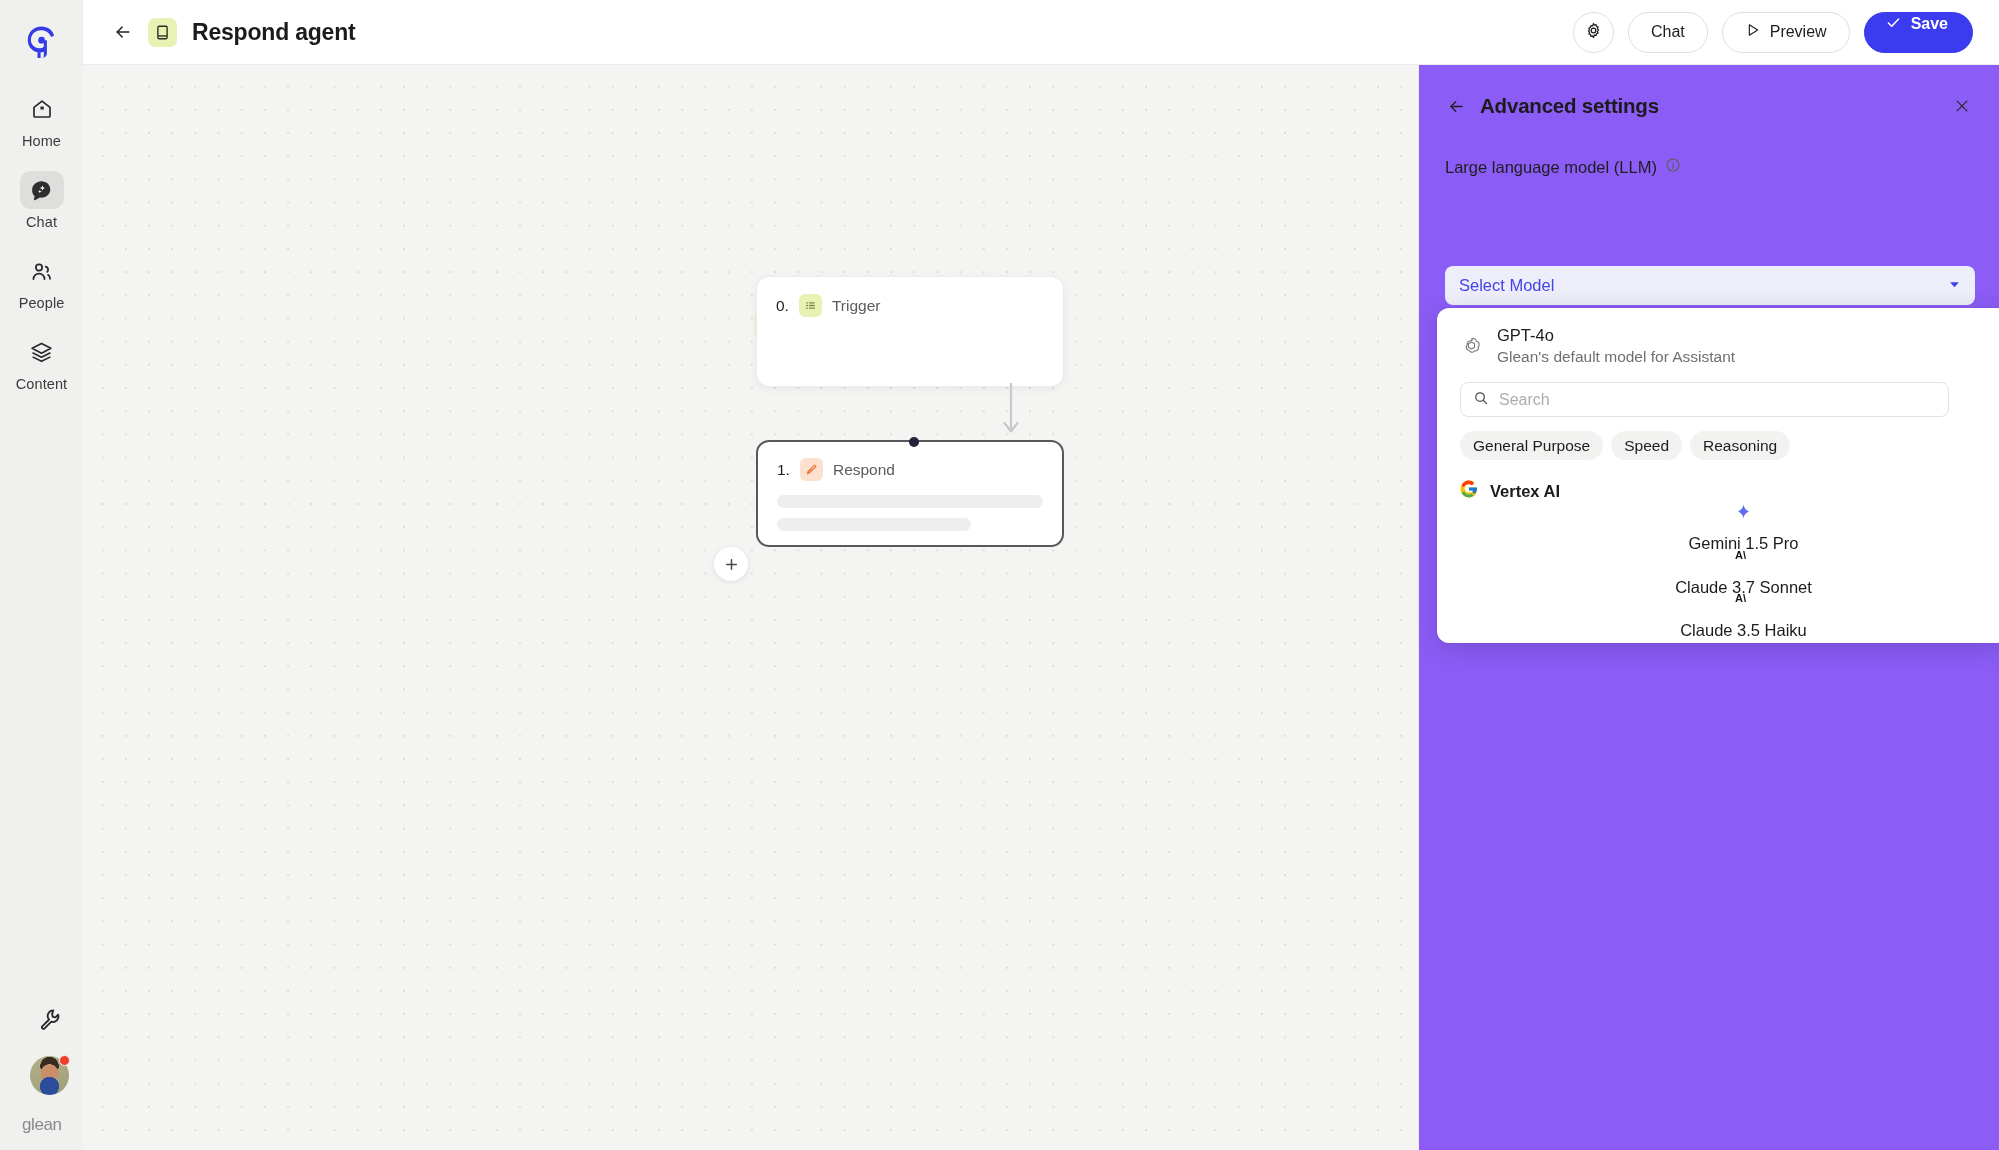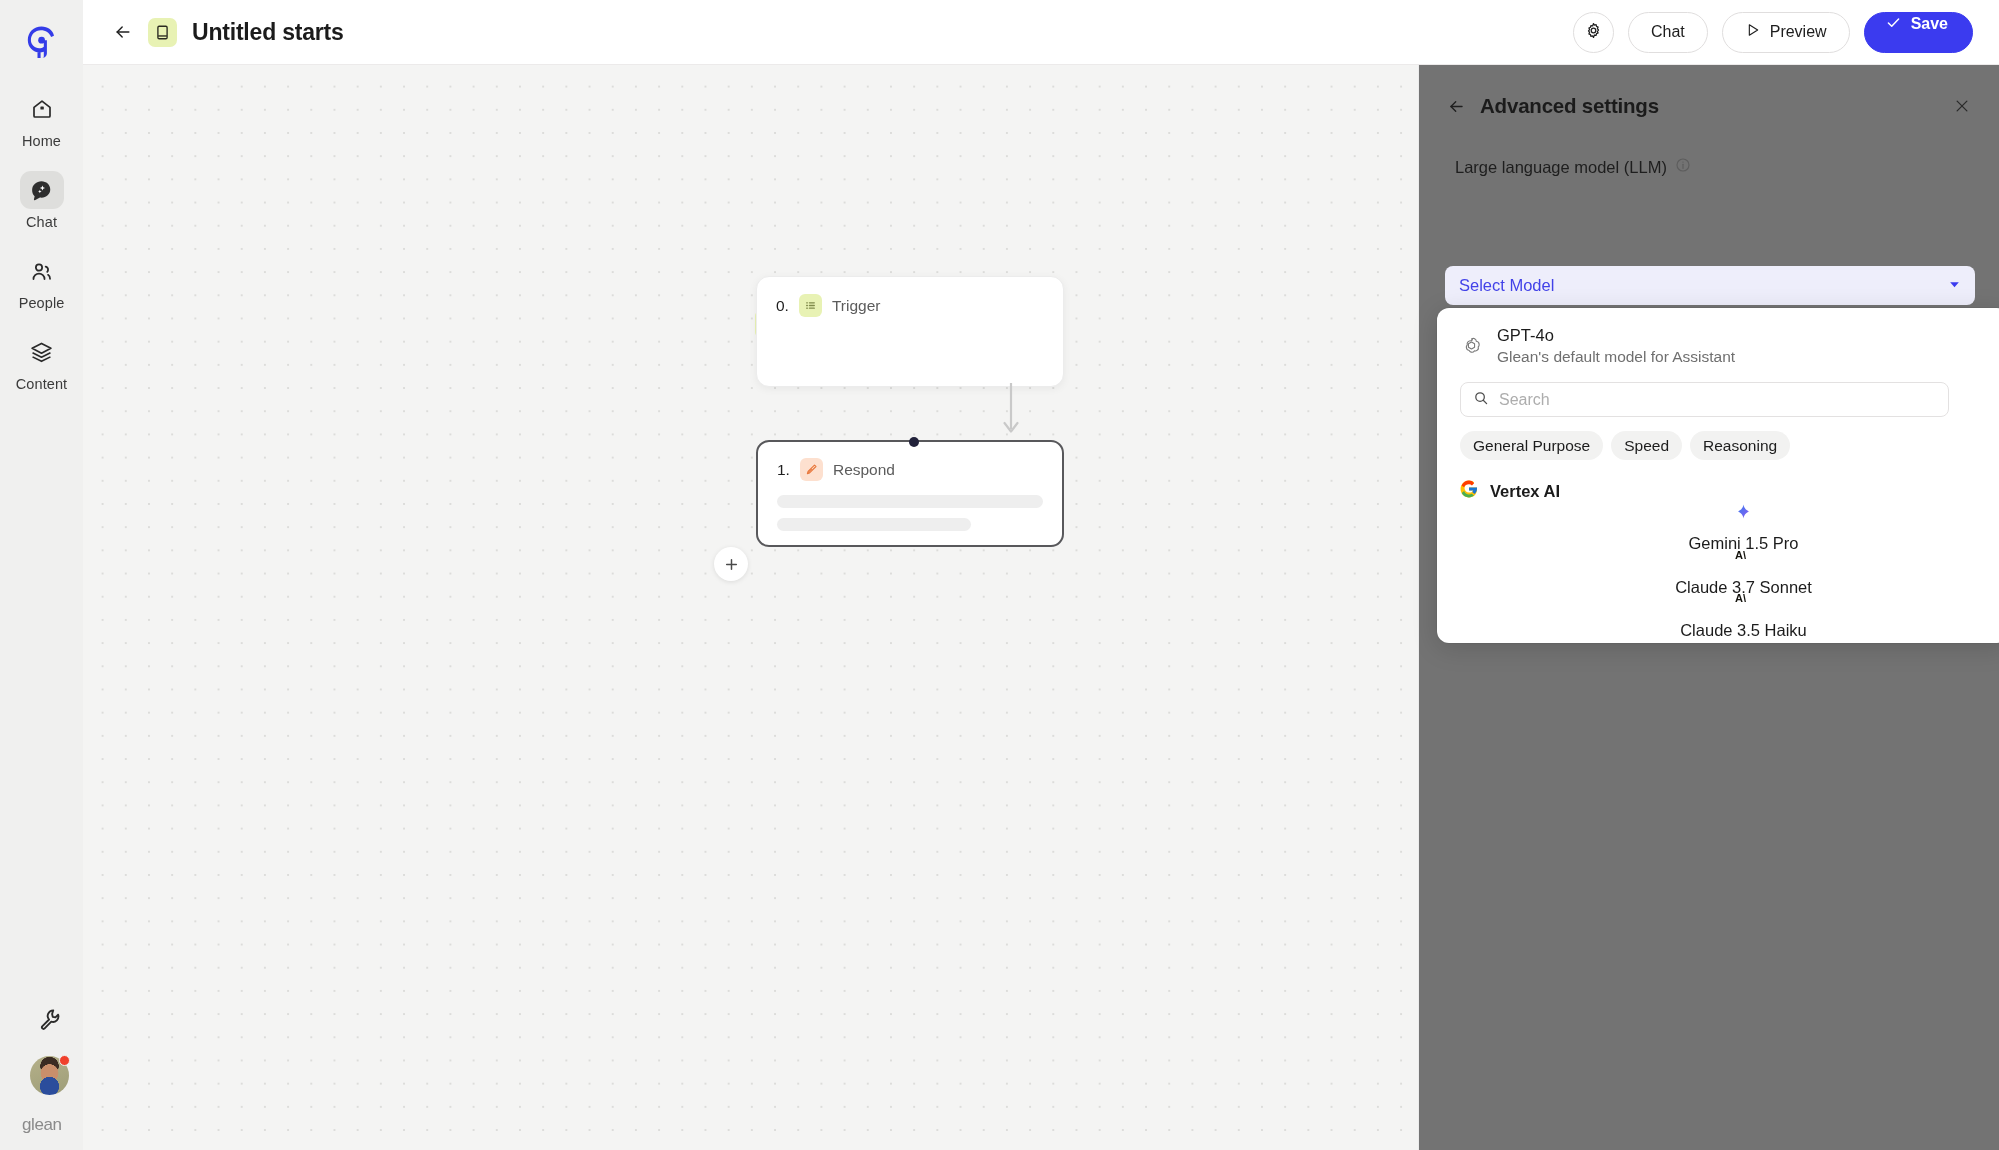--- a/index.html
+++ b/index.html
@@ -113,32 +113,32 @@
   
   #add-step {
     position: absolute; left: 631px; top: 482px; width: 34px; height: 34px;
     border-radius: 50%; background: #fff; box-shadow: 0 1px 5px rgba(0,0,0,.10);
     display:flex; align-items:center; justify-content:center; cursor:pointer;
   }
 
   
   #panel {
     position: absolute; left: 1418px; top: 65px; width: 581px; height: 1085px;
-    background: #737373; border-left: 1px solid #ececec;
+    background: #8b5cf6; border-left: 1px solid #ececec;
   }
   #panel-head { display:flex; align-items:center; padding: 29px 26px 0 26px; }
   #panel-back { width: 22px; height: 22px; display:flex; align-items:center;
     justify-content:center; cursor:pointer; color:#1f1f1f; }
   #panel-title { margin-left: 13px; font-size: 20.5px; font-weight: 700; color:#1b1b1b;
     letter-spacing: -.2px; }
   #panel-close { margin-left:auto; width: 22px; height: 22px; display:flex;
     align-items:center; justify-content:center; cursor:pointer; color:#2a2a2a; }
 
   #llm-label-row { margin: 39px 0 0 26px; display:flex; align-items:center; gap: 8px; }
-  #llm-label { font-size: 16.5px; color:#1e1e1e;margin-left:10px; }
+  #llm-label { font-size: 16.5px; color:#1e1e1e; }
 
   #model-select {
     position: absolute; left: 26px; top: 201px; width: 530px; height: 39px;
     background: #eeeefb; border-radius: 8px; display:flex; align-items:center;
     padding: 4px 14px; cursor: pointer;
   }
   #model-select-value { font-size: 16.5px; color:#4242e8; }
   #select-caret { margin-left:auto; color: #3b3bef; }
 
   
@@ -263,21 +263,21 @@
         <path d="M19 12H5"></path>
           <path d="M11 6l-6 6 6 6"></path>
       </svg>
     </div>
     <div id="agent-badge">
       <svg width="17" height="17" viewBox="0 0 24 24" fill="none" stroke="#2a2a20" stroke-width="1.9" stroke-linejoin="round">
         <rect x="5.5" y="3.2" width="13" height="17.6" rx="1.8"></rect>
         <path d="M5.8 16.9h12.4"></path>
       </svg>
     </div>
-    <div id="agent-title">Untitled starts</div>
+    <div id="agent-title">Respond agent</div>
 
     <div id="top-actions">
       <div class="tbtn" id="gear-btn">
         <span>
           <svg width="19" height="19" viewBox="0 0 24 24" fill="none" stroke="#1f1f1f" stroke-width="1.6" stroke-linejoin="round">
             <circle cx="12" cy="12" r="2.9"></circle>
             <path d="M12 3.2l1.1 1.9 2.2-.4.5 2.1 2 .9-.9 2 1.4 1.7-1.4 1.7.9 2-2 .9-.5 2.1-2.2-.4L12 20.8l-1.1-1.9-2.2.4-.5-2.1-2-.9.9-2L5.7 12.5l1.4-1.7-.9-2 2-.9.5-2.1 2.2.4z"></path>
           </svg>
         </span>
       </div>

